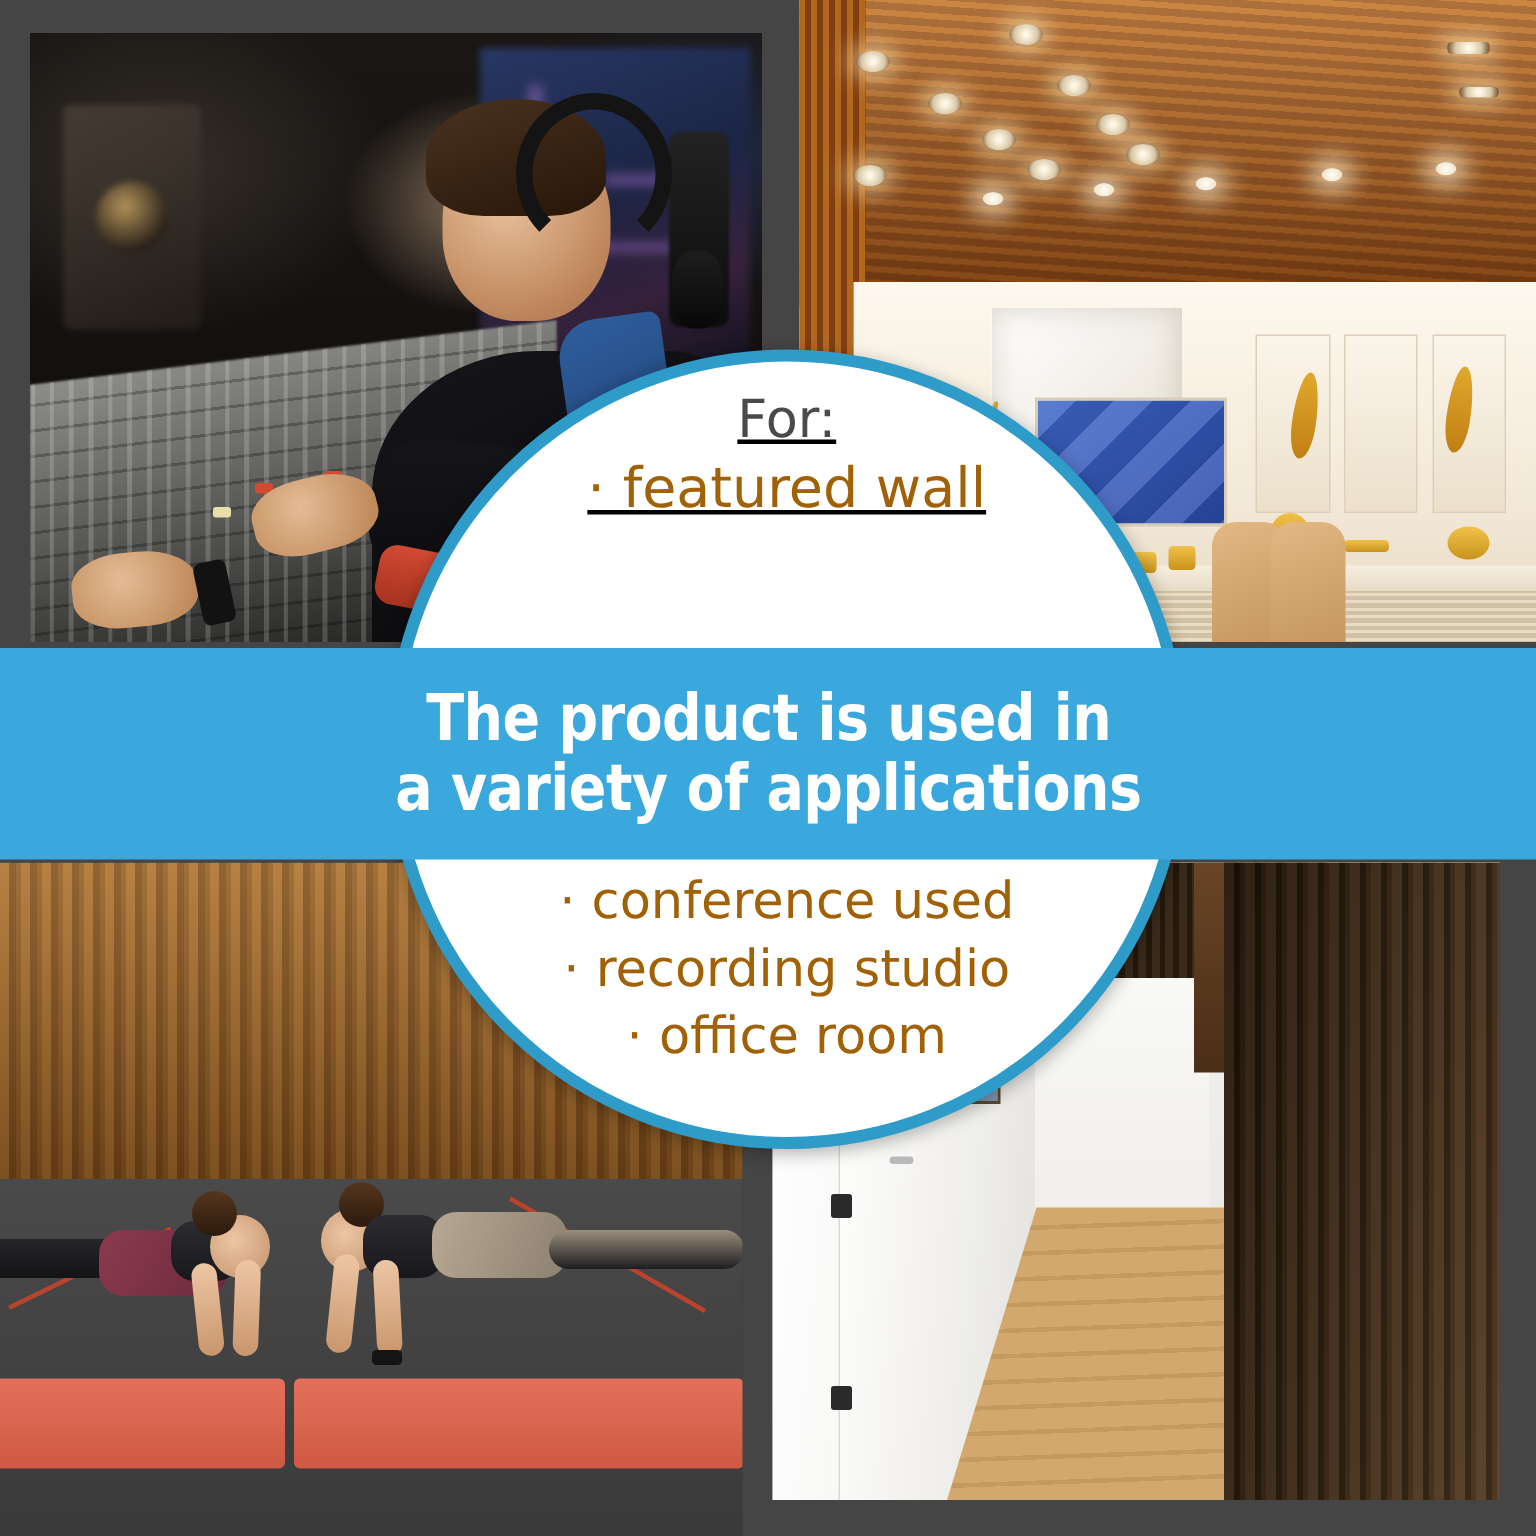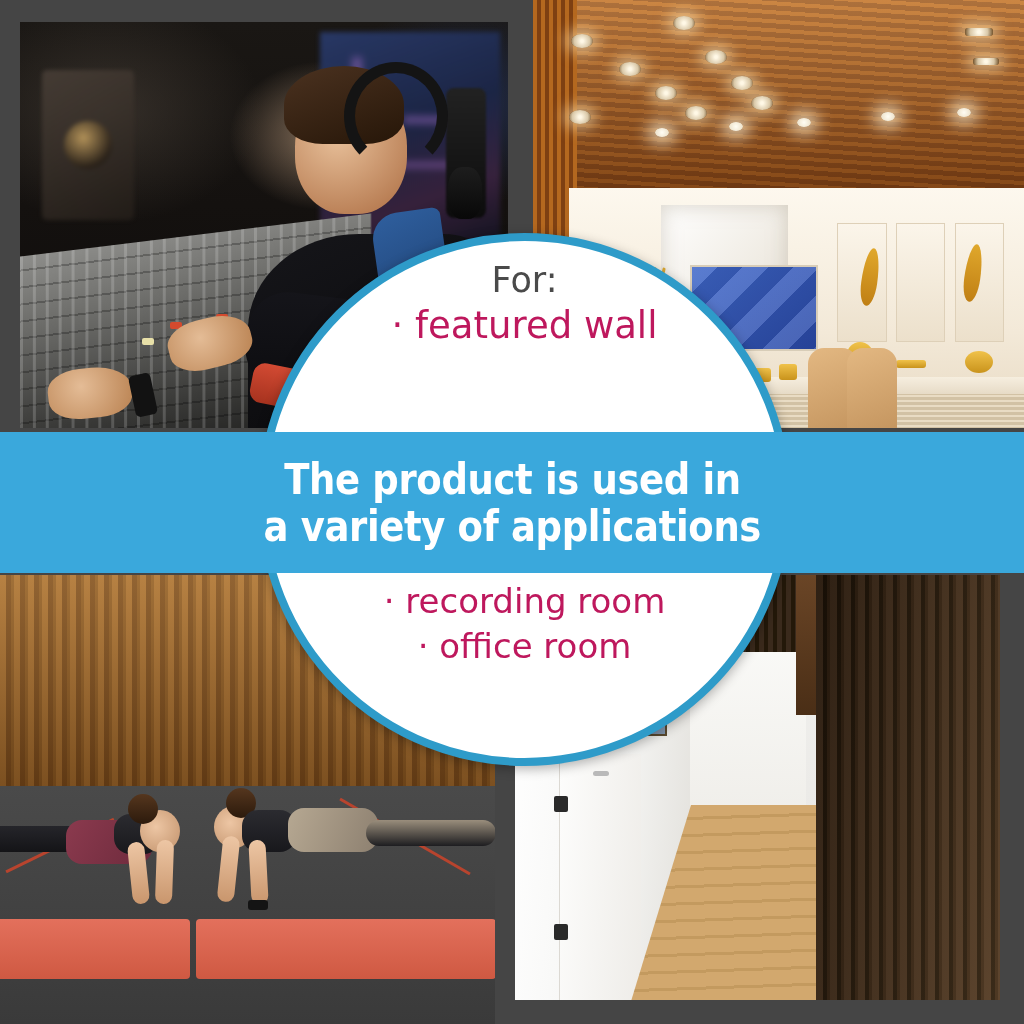--- a/index.html
+++ b/index.html
@@ -167,27 +167,27 @@
     width:533px; height:533px;
     border-radius:50%;
     background:#ffffff;
     border:8px solid #2e9bc9;
     box-shadow:0 3px 12px rgba(0,0,0,.30);
     z-index:10;
     overflow:hidden;
     display:flex; flex-direction:column;
   }
   .circle-top{
-    flex:0 0 auto; padding:18px 10px 0 10px; text-align:center;
+    flex:0 0 auto; padding:18px 10px 0 10px; text-align:center;text-decoration:underline;
   }
   .circle-bottom{
     position:absolute; left:0; right:0; top:338px; text-align:center;
   }
   .c-line{
-    color:#be185d; font-size:37px; line-height:1.33; white-space:nowrap;
+    color:#a16207; font-size:37px; line-height:1.33; white-space:nowrap;
     font-family:"DejaVu Sans", sans-serif;
   }
   .c-line.small{ font-size:34px; }
   .c-first{ font-size:35px; color:#4a4a4a; line-height:1.2; }
 
   
   .banner{
     position:absolute; left:0; top:432px; width:1024px; height:141px;
     background:#3aa8dc; z-index:20;
     display:flex; flex-direction:column; align-items:center; justify-content:center;
@@ -326,21 +326,22 @@
     <div class="hl-floor"></div>
     <div class="hl-slats"></div>
   </div>
 
   <div class="circle">
     <div class="circle-top">
       <div class="c-first">For:</div>
       <div class="c-line">· featured wall</div>
     </div>
     <div class="circle-bottom">
-      <div class="c-line small">· recording room</div>
+      <div class="c-line small">· conference used</div>
+      <div class="c-line small">· recording studio</div>
       <div class="c-line small">· office room</div>
     </div>
   </div>
 
   <div class="banner">
     <div class="banner-line">The product is used in</div>
     <div class="banner-line">a variety of applications</div>
   </div>
 
 </div>

